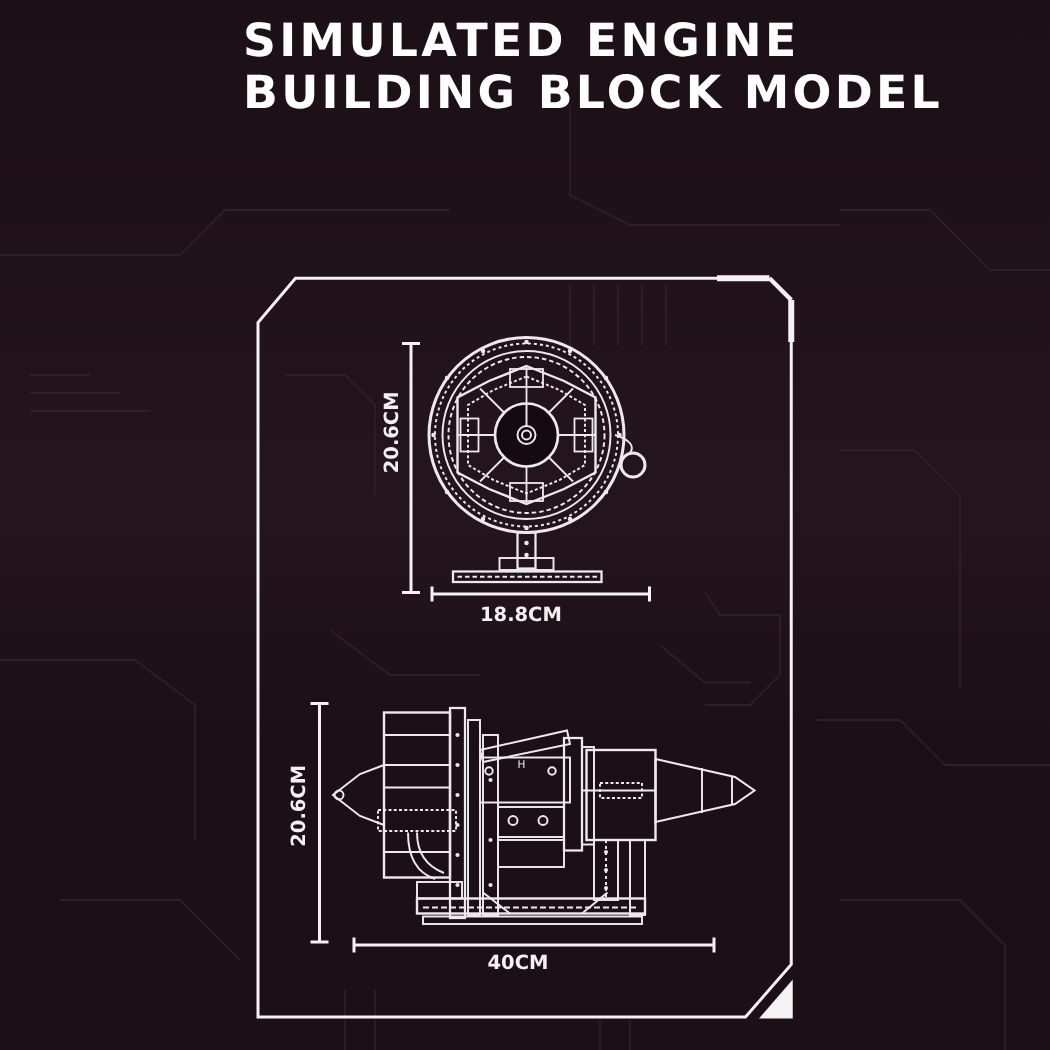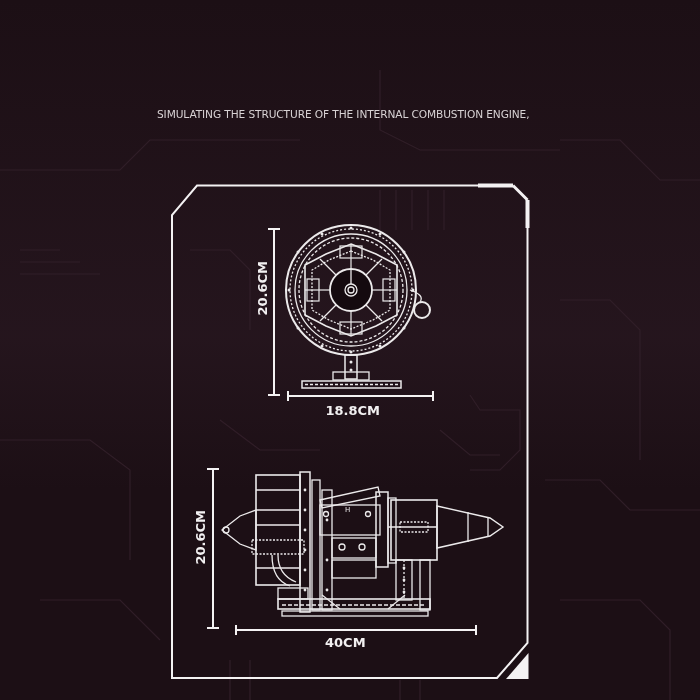--- a/index.html
+++ b/index.html
@@ -57,24 +57,25 @@
     <path d="M470 395 L480 410 H520 V450 L500 470 H470"></path>
     <path d="M560 600 H640 L670 630 V700"></path>
     <path d="M230 660 V700 M250 660 V700 M400 680 V700 M420 680 V700"></path>
     <path d="M190 250 H230 L250 270 V330"></path>
     <path d="M20 250 H60 M20 262 H80 M20 274 H100"></path>
     <path d="M440 430 L470 455 H500"></path>
   </g>
 </svg>
 
 <h1 class="title">
+  <span>SIMULATED ENGINE</span>
+  <span>BUILDING BLOCK MODEL</span>
 </h1>
 
 <div class="subtitle">
-  <span>SIMULATING THE STRUCTURE OF THE INTERNAL COMBUSTION ENGINE,</span>
 </div>
 
 <svg class="frame" viewBox="0 0 700 700">
   <g stroke="#f4f2f3" fill="none">
     <polyline points="172,600 172,215 197,185.5 478,185.5" stroke-width="2"></polyline>
     <polyline points="478,185.5 513,185.5" stroke-width="4"></polyline>
     <polyline points="513,185.5 527.5,200" stroke-width="3"></polyline>
     <polyline points="527.5,200 527.5,228" stroke-width="4"></polyline>
     <polyline points="527.5,228 527.5,643 497,678 172,678 172,600" stroke-width="2"></polyline>
   </g>
@@ -96,21 +97,21 @@
     <line x1="207" y1="469" x2="219" y2="469"></line>
     <line x1="207" y1="628" x2="219" y2="628"></line>
 
     <line x1="236" y1="630" x2="476" y2="630"></line>
     <line x1="236" y1="625" x2="236" y2="635"></line>
     <line x1="476" y1="625" x2="476" y2="635"></line>
   </g>
 </svg>
 
 <div class="dim-label rot" style="left:237px; top:283px; width:50px; text-align:center;">20.6CM</div>
-<div class="dim-label" style="left:320px; top:403px; width:60px; text-align:right;">18.8CM</div>
+<div class="dim-label" style="left:320px; top:403px; width:60px; text-align:left;">18.8CM</div>
 <div class="dim-label rot" style="left:175px; top:532px; width:50px; text-align:center;">20.6CM</div>
 <div class="dim-label" style="left:325px; top:635px; width:60px; ">40CM</div>
 
 <svg class="art" viewBox="0 0 700 700">
   <g stroke="#eceaeb" fill="none" stroke-width="1.3">
     <circle cx="351" cy="290" r="65" stroke-width="2"></circle>
     <circle cx="351" cy="290" r="61" stroke-dasharray="2 2"></circle>
     <circle cx="351" cy="290" r="56"></circle>
     <circle cx="351" cy="290" r="52" stroke-dasharray="3 2"></circle>
 

